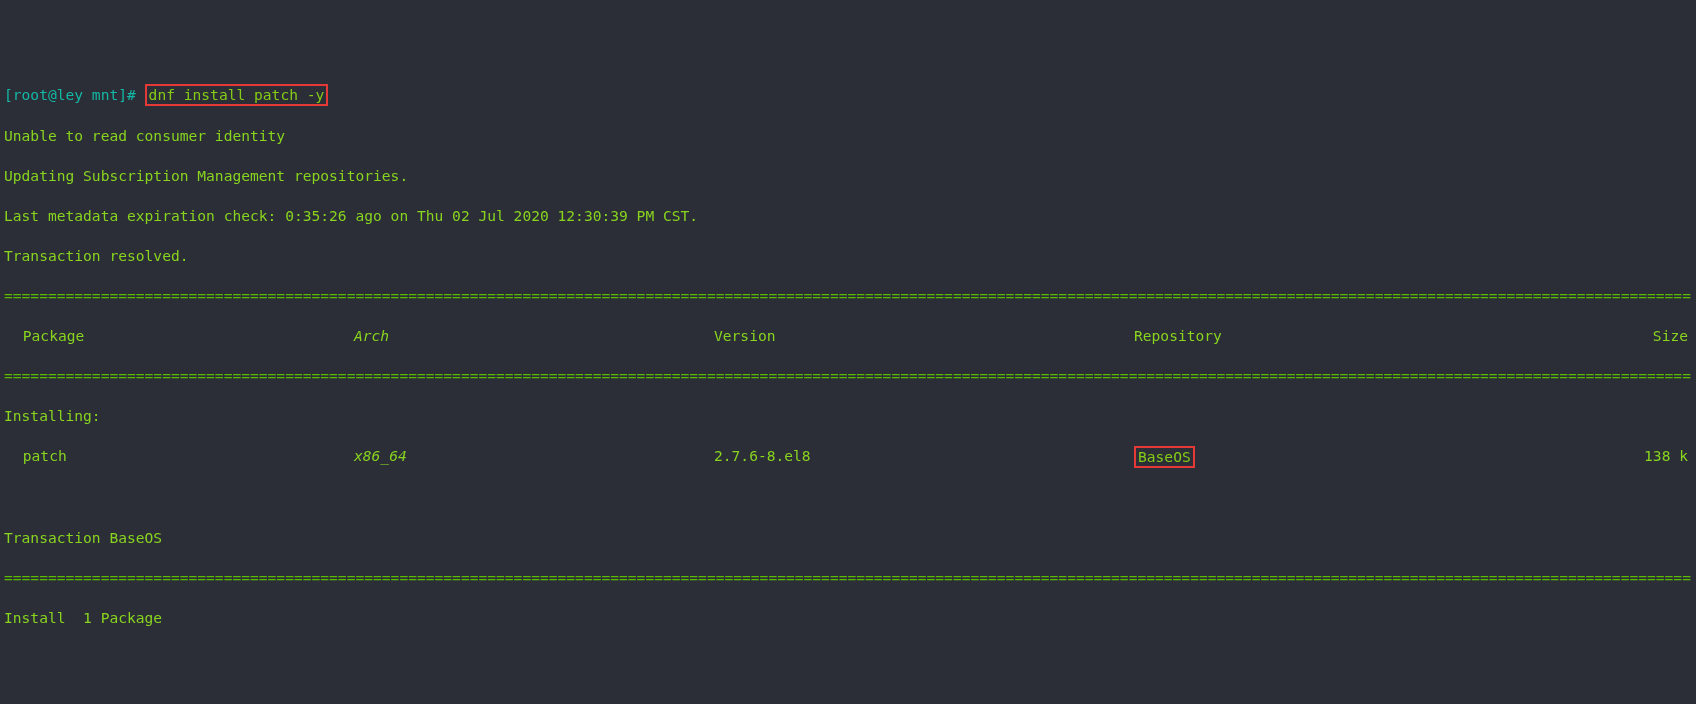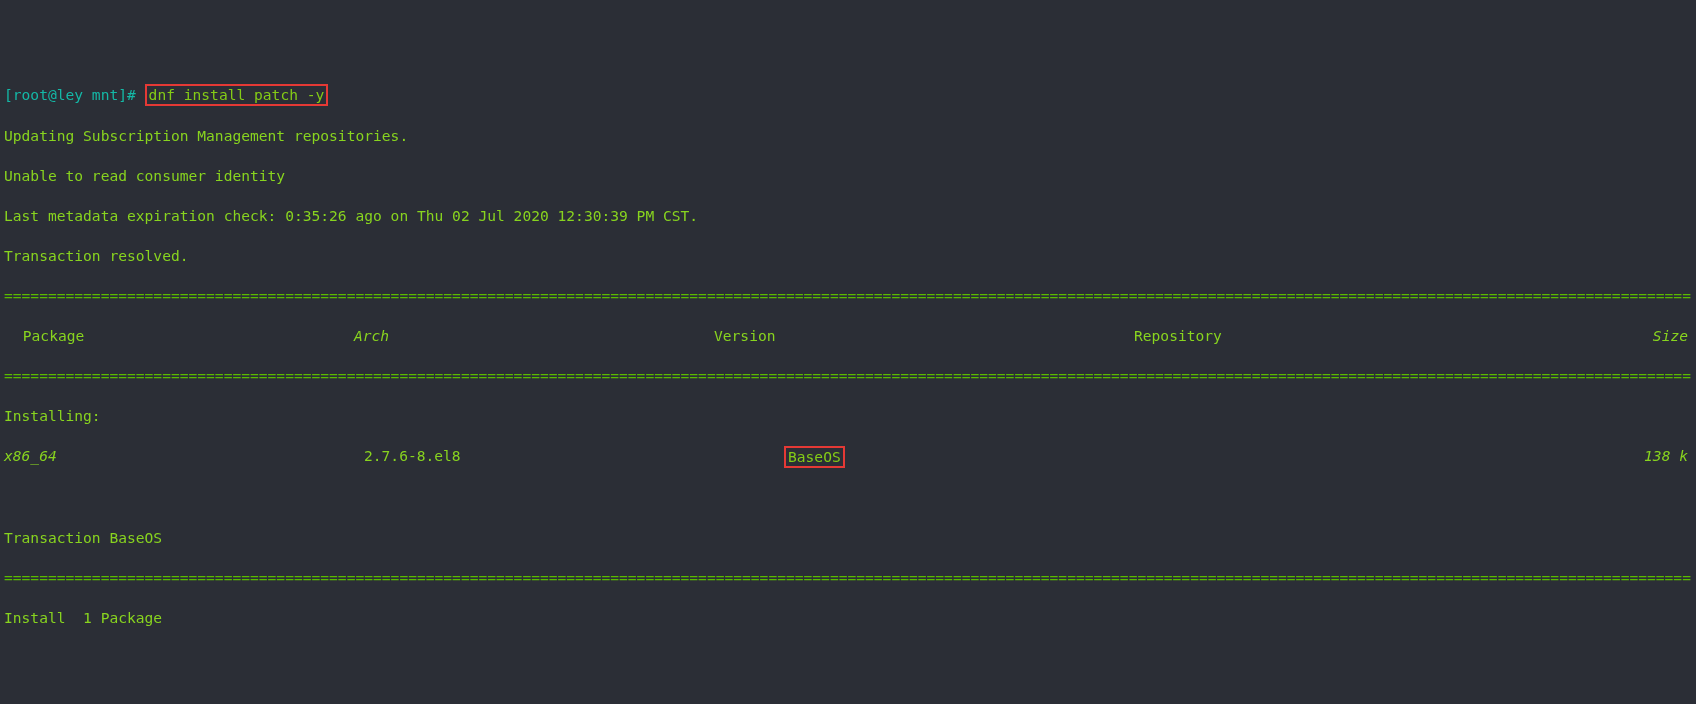--- a/index.html
+++ b/index.html
@@ -21,43 +21,43 @@
     color: #84cc16;
     padding: 0 2px;
     display: inline-block;
     line-height: 18px;
   }
   .row { display: flex; }
   .col-pkg   { width: 350px; padding-left: 10px;}
   .col-arch  { width: 360px; font-style: italic; }
   .col-ver   { width: 420px; }
   .col-repo  { width: 370px; }
-  .col-size  { flex:1; text-align: right; padding-right: 4px; font-style: italic;}
+  .col-size  { flex:1; text-align: right; padding-right: 4px;}
   .hr {
     color: #5aba00;
     letter-spacing: 0;
     overflow: hidden;
     width: 100%;
   }
 </style>
 </head>
 <body>
 
 
 <div>
 <div><span class="prompt-b">[root@ley mnt]#</span> <span class="cmdbox">dnf install patch -y</span></div>
+<div class="bright">Unable to read consumer identity</div>
 <div class="bright">Updating Subscription Management repositories.</div>
-<div class="bright">Unable to read consumer identity</div>
 <div class="bright">Last metadata expiration check: 0:35:26 ago on Thu 02 Jul 2020 12:30:39 PM CST.</div>
 <div class="bright">Transaction resolved.</div>
 <div class="hr">================================================================================================================================================================================================</div>
 <div class="row bright"><span class="col-pkg"> Package</span><span class="col-arch">Arch</span><span class="col-ver">Version</span><span class="col-repo">Repository</span><span class="col-size">Size</span></div>
 <div class="hr">================================================================================================================================================================================================</div>
 <div class="bright">Installing:</div>
-<div class="row bright"><span class="col-arch">x86_64</span><span class="col-ver">2.7.6-8.el8</span><span class="col-repo"><span class="cmdbox">BaseOS</span></span><span class="col-size">138 k</span></div>
+<div class="row bright"><span class="col-pkg"> patch</span><span class="col-arch">x86_64</span><span class="col-ver">2.7.6-8.el8</span><span class="col-repo"><span class="cmdbox">BaseOS</span></span><span class="col-size">138 k</span></div>
 <div> </div>
 <div class="bright">Transaction BaseOS</div>
 <div class="hr">================================================================================================================================================================================================</div>
 <div class="bright">Install  1 Package</div>
 <div> </div>
 
 
 
 
 

